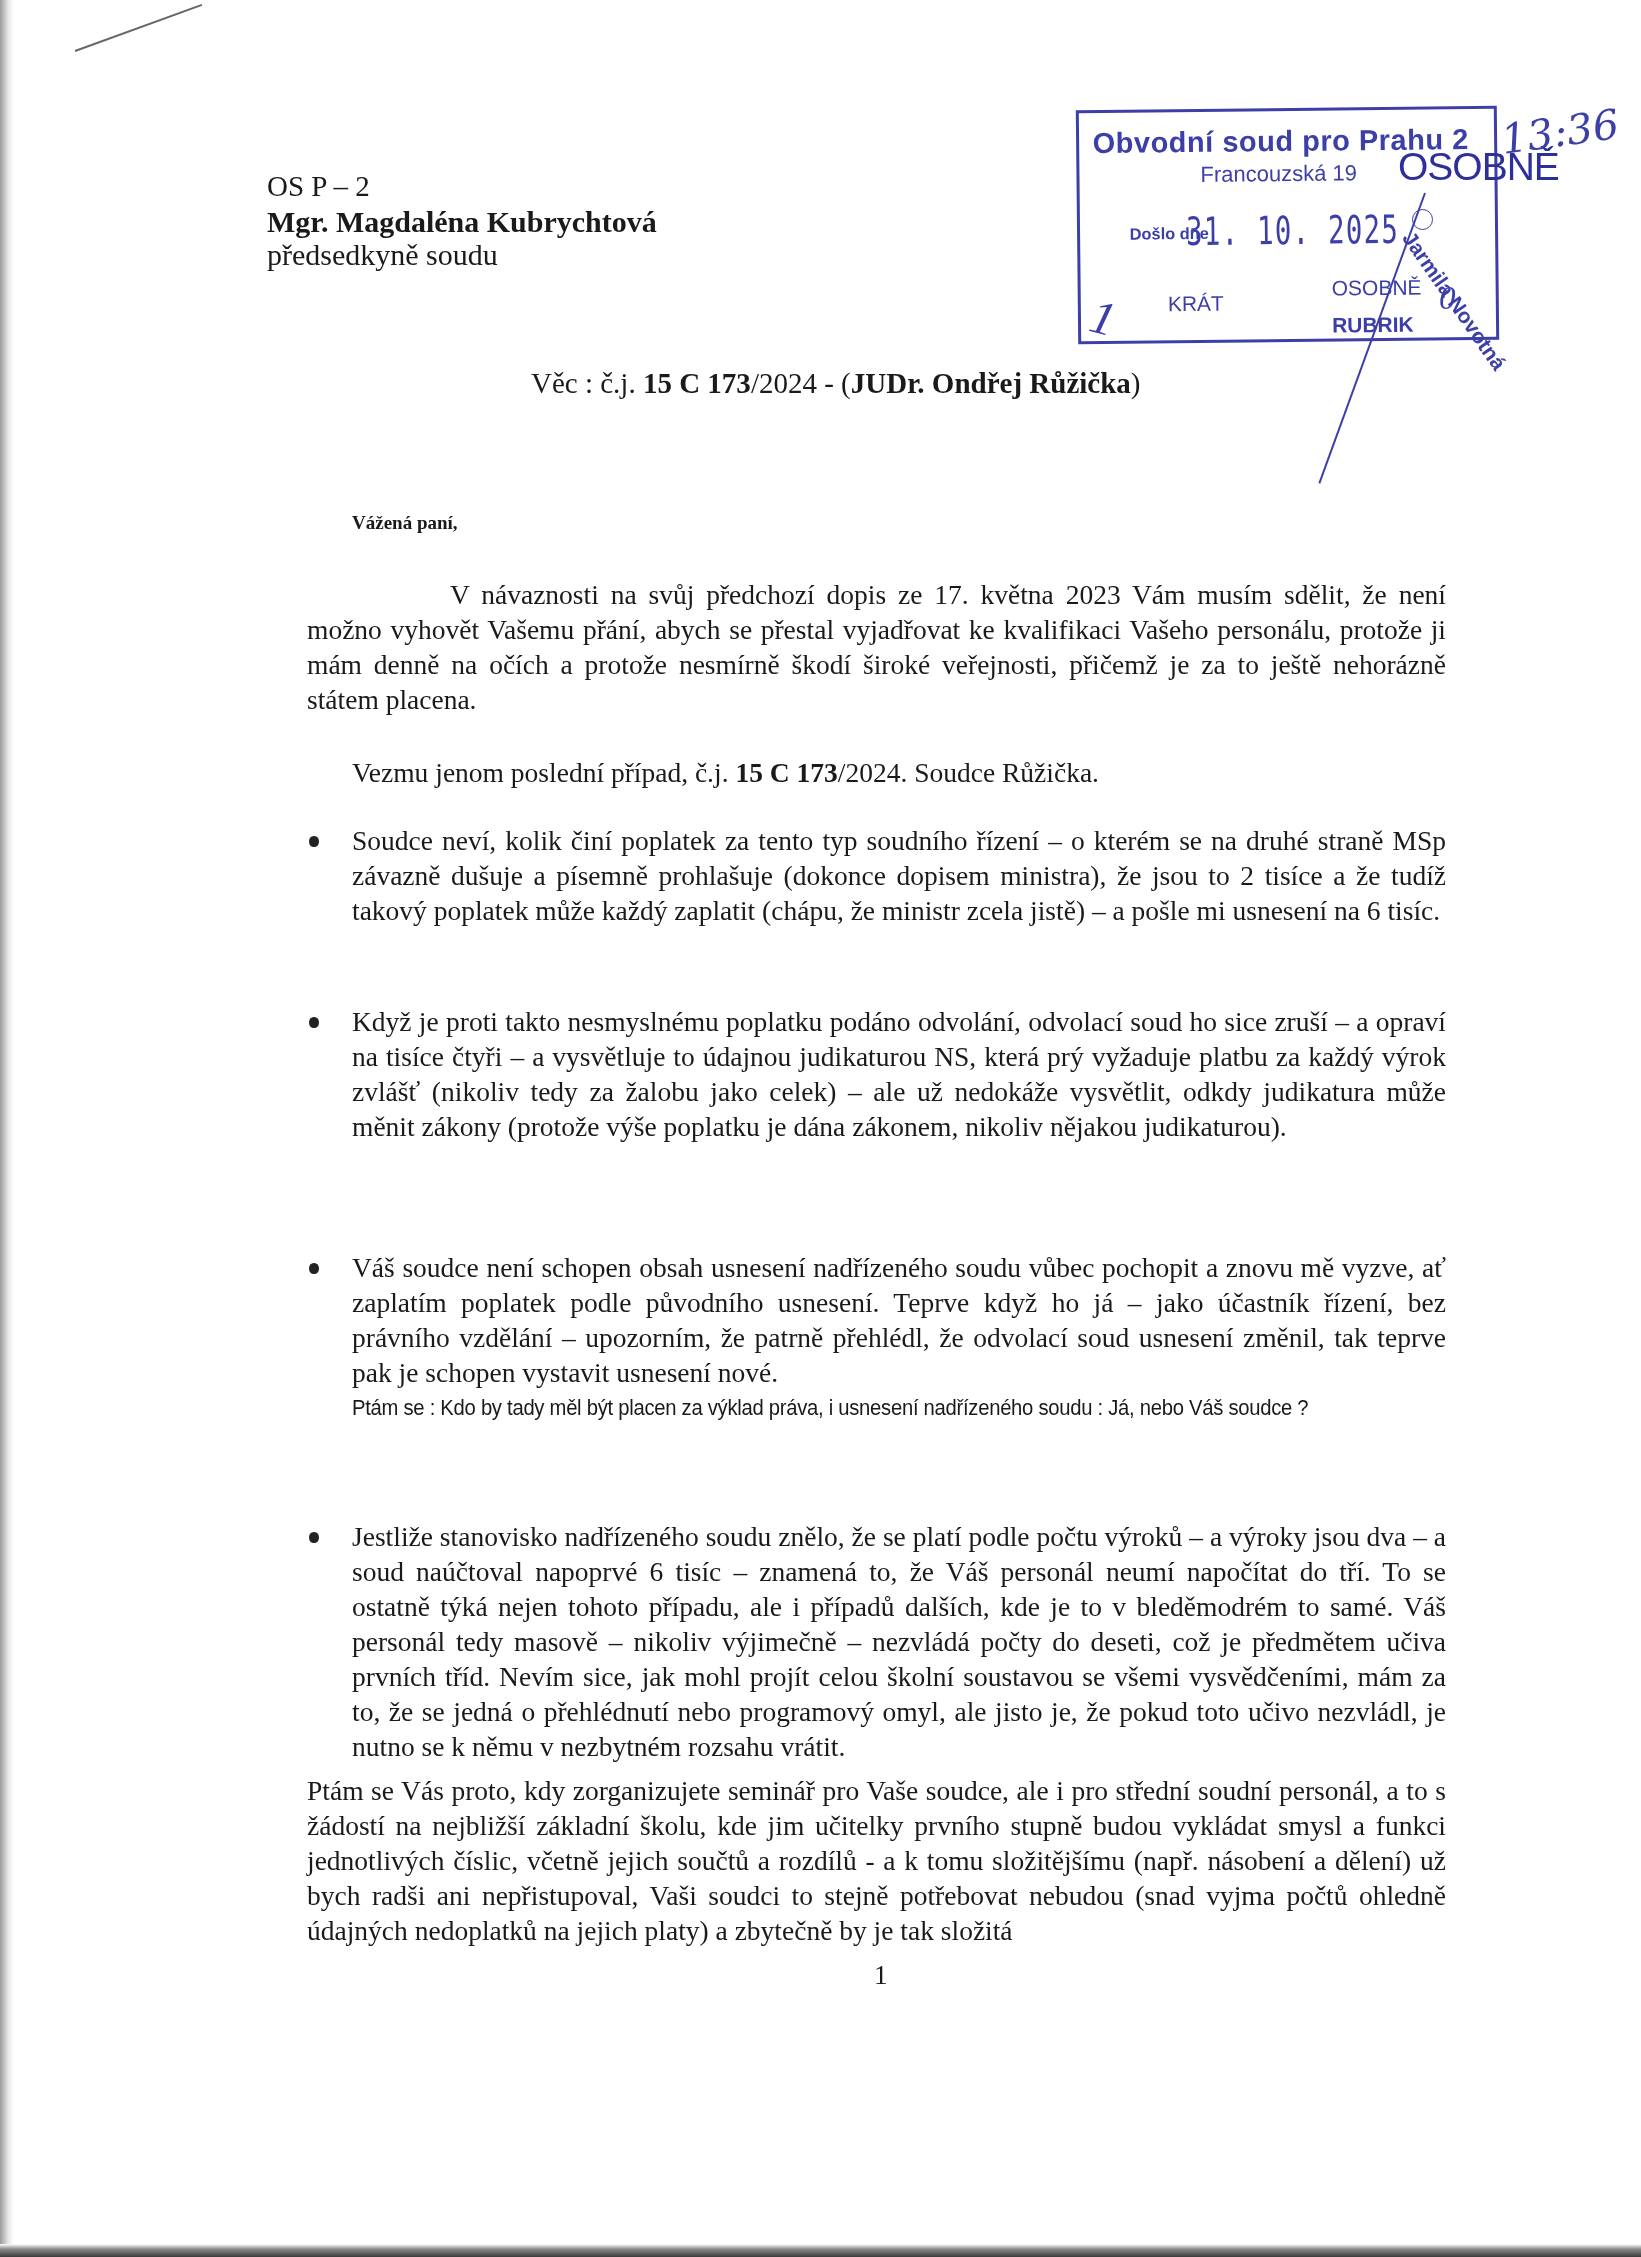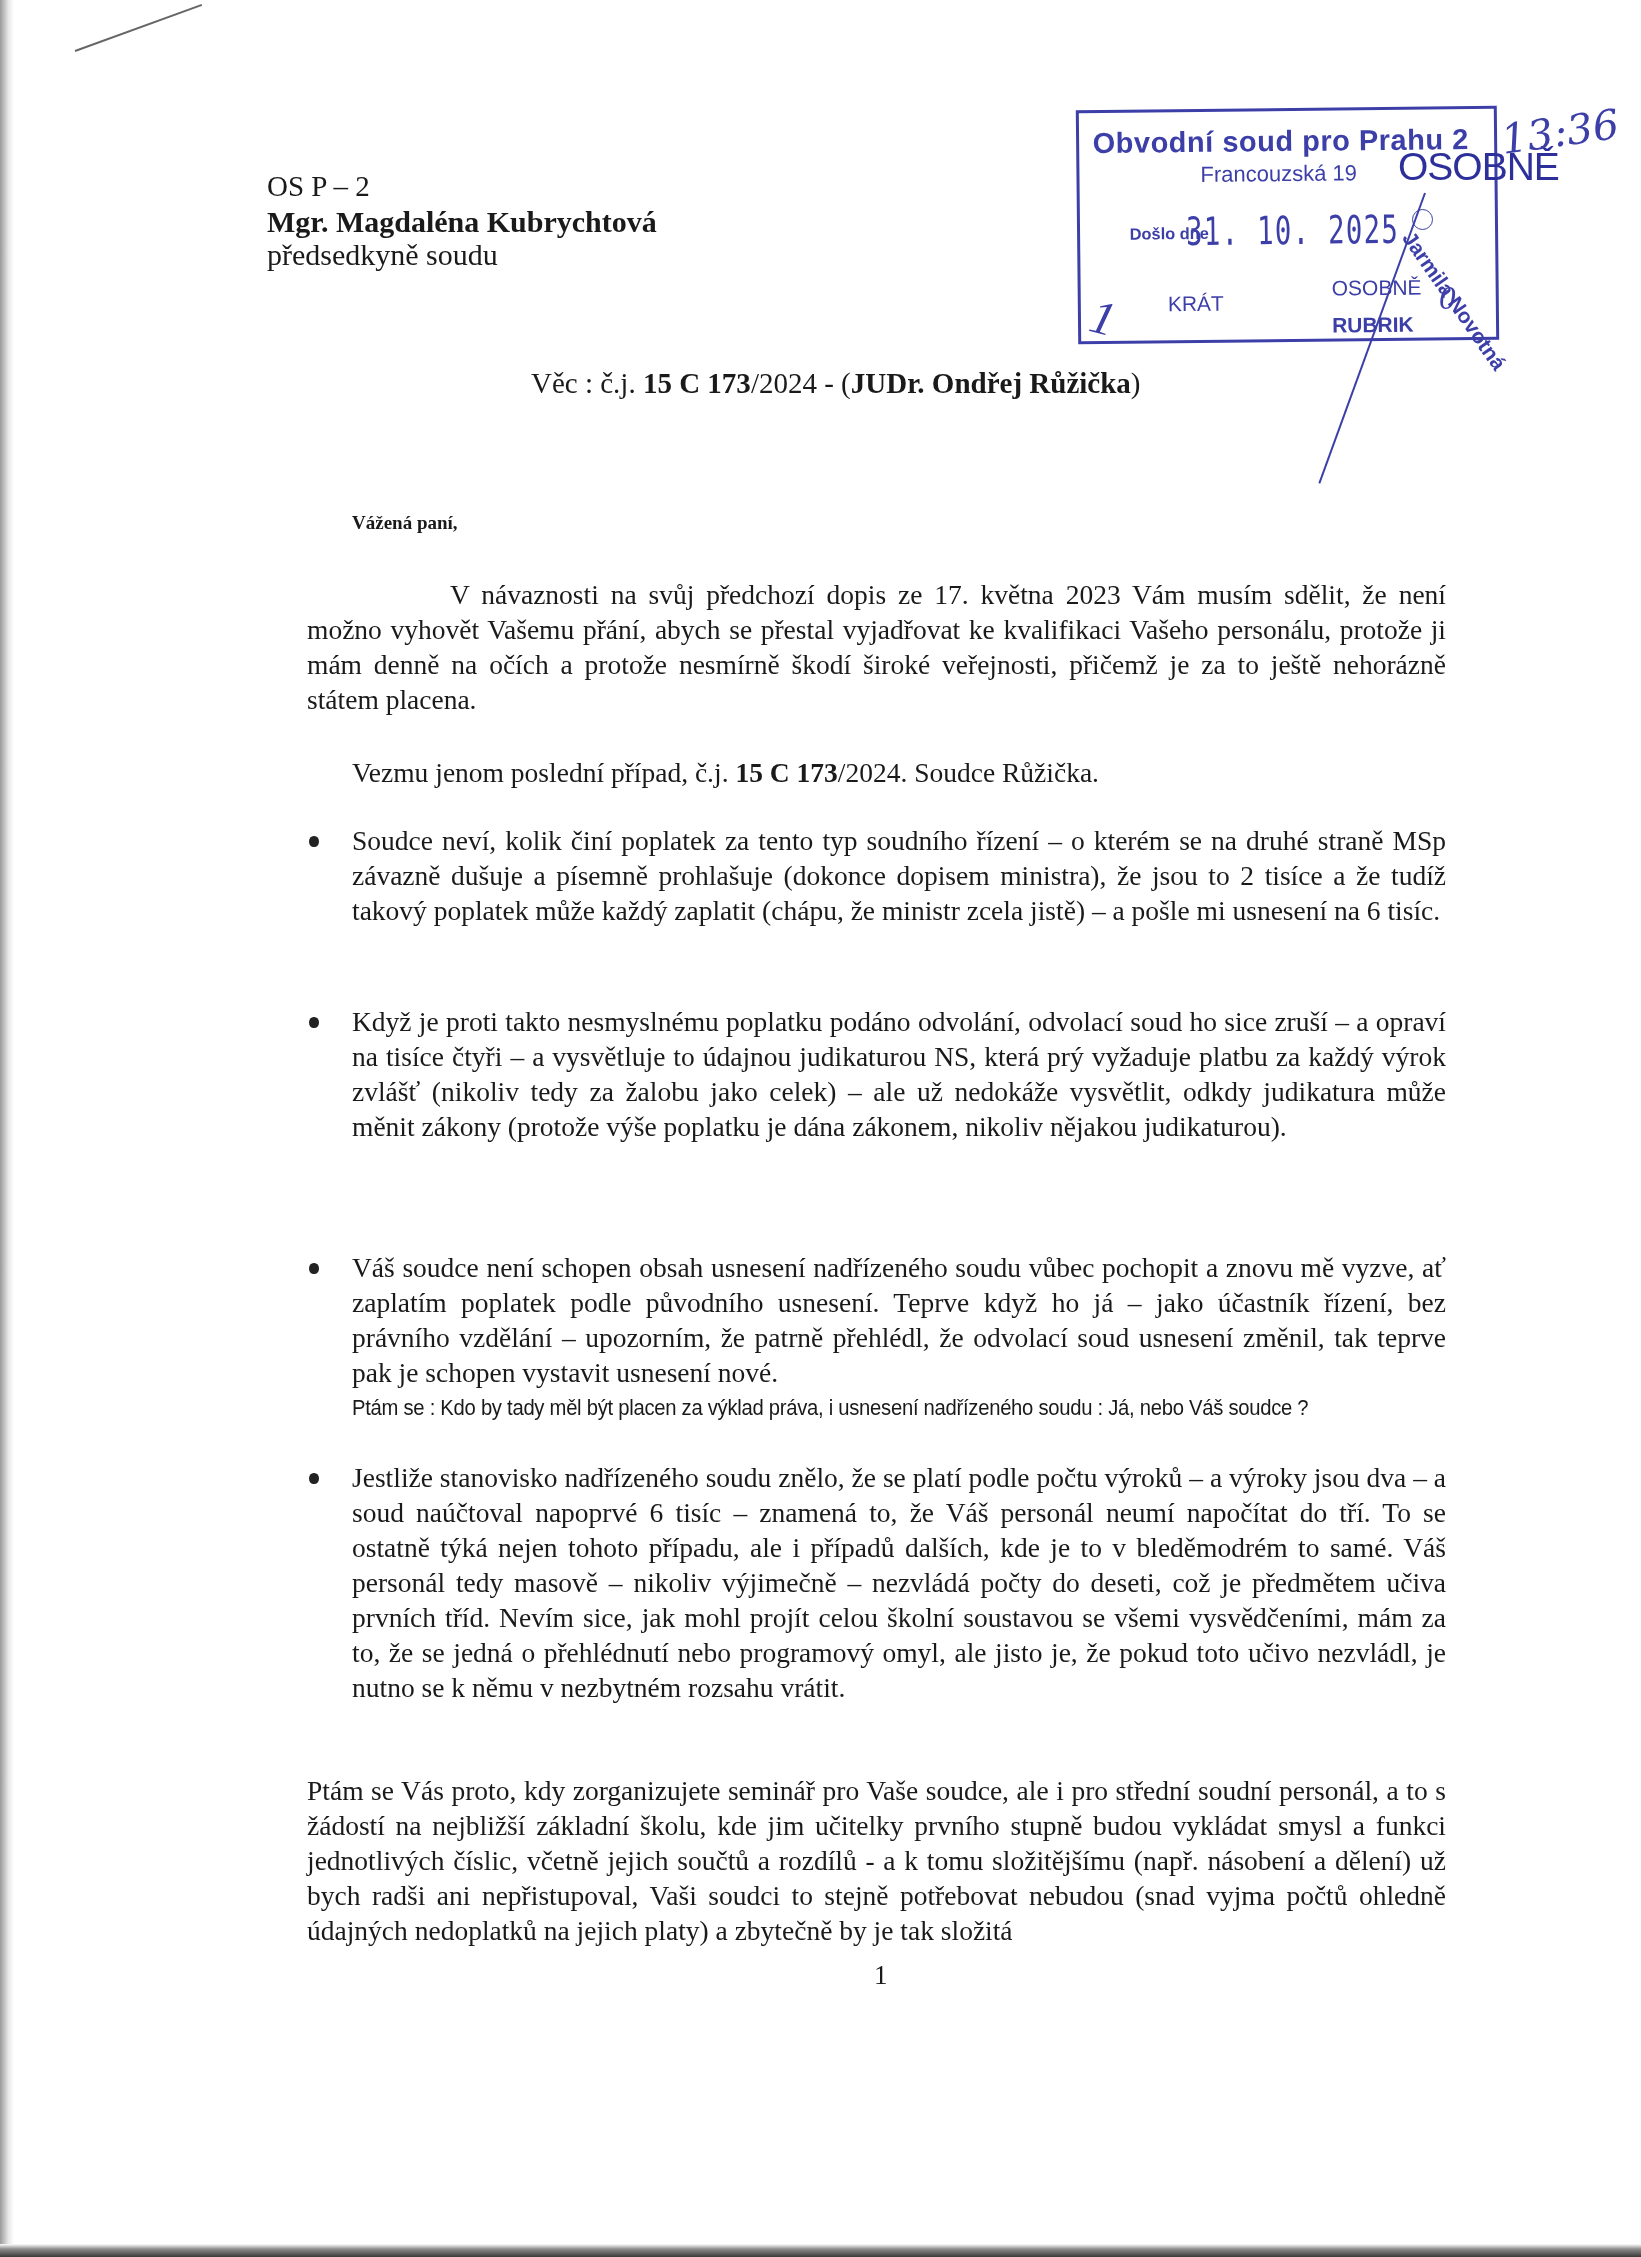--- a/index.html
+++ b/index.html
@@ -36,21 +36,21 @@
   .body { position:absolute; left:307px; width:1139px; font-size:27.5px; line-height:35px; text-align:justify; }
   .p1 { top:577px; text-indent:143px; }
   .p2 { top:755px; left:352px; width:1091px; }
   .bullets { position:absolute; left:307px; width:1139px; font-size:27.5px; line-height:35px; }
   .bullet { position:absolute; left:0; width:1139px; }
   .bullet-dot { position:absolute; left:1.9px; top:12.6px; width:9.7px; height:11.6px; border-radius:50%; background:#222; }
   .bullet-text { margin-left:45px; text-align:justify; }
   .b1 { top:823px; }
   .b2 { top:1004px; }
   .b3 { top:1250px; }
-  .b4 { top:1460px; }
+  .b4 { top:1519px; }
   .aside { font-family:"Liberation Sans","DejaVu Sans",sans-serif; font-size:22px; line-height:35px; transform:scaleX(0.92); transform-origin:left; letter-spacing:-0.3px; }
   .p-final { top:1773px; }
   .page-number { position:absolute; left:874px; top:1960px; font-size:27px; }
   .strong { font-weight:bold; }
 </style>
 </head>
 <body>
 
 <div class="left-edge"></div>
 <div class="bottom-edge"></div>

